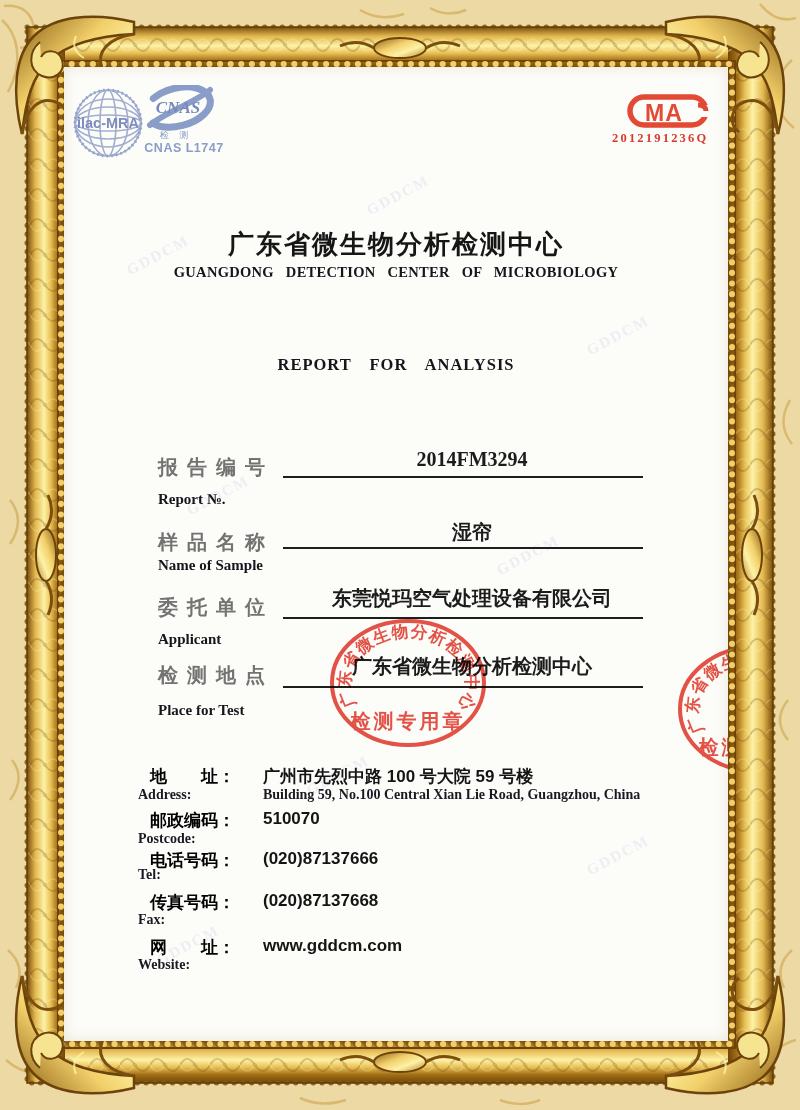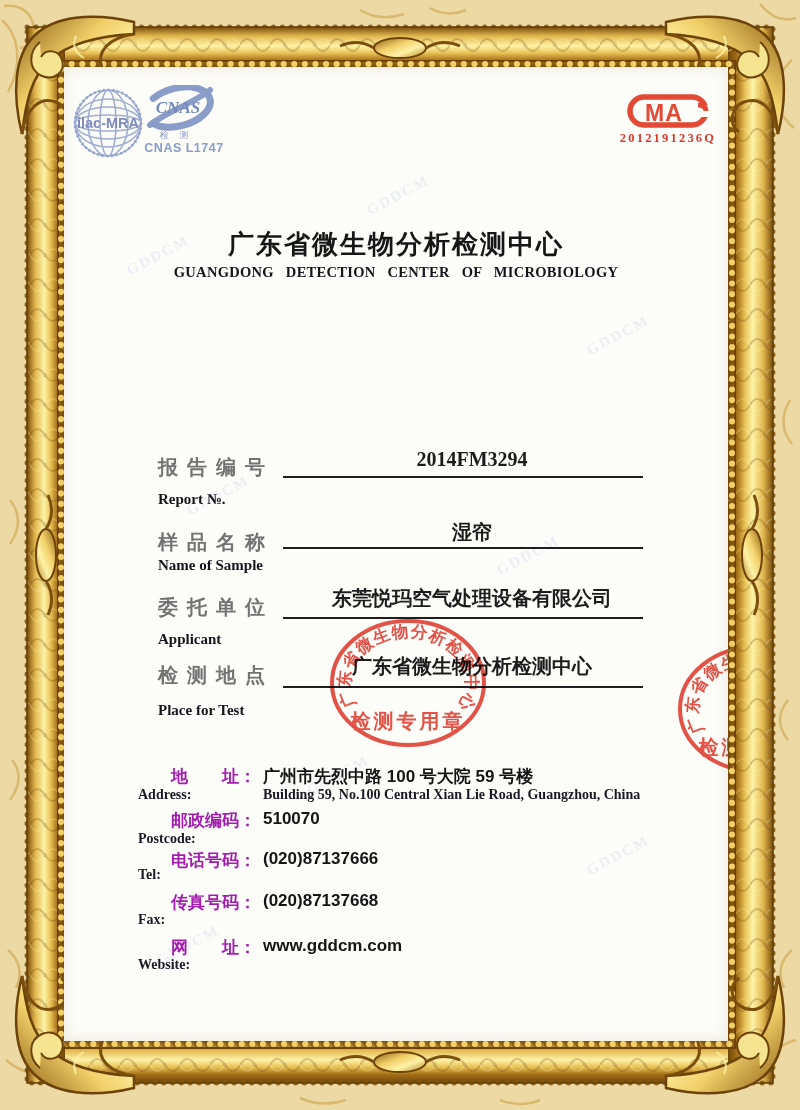--- a/index.html
+++ b/index.html
@@ -12,21 +12,21 @@
   
   .paper{position:absolute;left:64px;top:67px;width:664px;height:974px;
          background:#fcfcf9;overflow:hidden;
          box-shadow:inset 0 0 14px rgba(160,130,60,.18);}
 
   .wm{position:absolute;transform:rotate(-28deg);font:bold 15px "Liberation Serif",serif;
       color:rgba(125,148,198,.13);letter-spacing:2px;white-space:nowrap;}
 
   
   .logo{position:absolute;}
-  .cma-code{position:absolute;left:548px;top:64px;width:112px;text-align:center;
+  .cma-code{position:absolute;left:548px;top:64px;width:112px;
             font:bold 12.5px "Liberation Serif",serif;color:#d93a2d;letter-spacing:2.2px;}
 
   
   .org-cn{position:absolute;left:0;right:0;top:160px;text-align:center;
           font-weight:700;font-size:26px;letter-spacing:2px;color:#161616;}
   .org-en{position:absolute;left:0;right:0;top:197px;text-align:center;
           font-family:"Liberation Serif",serif;font-weight:700;font-size:14.5px;
           word-spacing:8px;letter-spacing:.3px;color:#15151c;}
   .title-cn{position:absolute;left:0;right:0;top:226px;text-align:center;
             font-weight:600;font-size:42px;letter-spacing:22px;text-indent:22px;color:#121212;}
@@ -39,21 +39,21 @@
   .cn-label{position:absolute;left:94px;font-weight:700;font-size:20px;
             letter-spacing:9px;color:#737373;white-space:nowrap;}
   .en-label{position:absolute;left:94px;font-family:"Liberation Serif",serif;
             font-weight:700;font-size:15px;color:#15151c;white-space:nowrap;}
   .f-value{position:absolute;left:228px;width:360px;text-align:center;
            font-family:"Liberation Serif",serif;font-weight:600;font-size:20px;color:#1c1c1c;}
   .f-line{position:absolute;left:219px;width:360px;height:0;border-bottom:2px solid #1e1e1e;}
 
   
   .crow{display:contents;}
-  .c-label{position:absolute;left:86px;font-weight:700;font-size:17px;color:#a21caf;white-space:pre;margin-left:21px;}
+  .c-label{position:absolute;left:86px;font-weight:700;font-size:17px;color:#000000;white-space:pre;}
   .c-value{position:absolute;left:199px;font-weight:700;font-size:17px;color:#141414;white-space:nowrap;}
   .c-en{position:absolute;left:74px;font-family:"Liberation Serif",serif;font-weight:700;
         font-size:14px;color:#191923;white-space:nowrap;}
   .c-ven{position:absolute;left:199px;font-family:"Liberation Serif",serif;font-weight:700;
          font-size:14px;color:#191923;white-space:nowrap;}
 
   .footer{position:absolute;left:0;right:0;top:938px;text-align:center;
           font-size:13.5px;color:#3a3a3a;word-spacing:4px;letter-spacing:1px;margin-top:41px;}
 
   .stamps{position:absolute;left:0;top:0;mix-blend-mode:multiply;opacity:.88;}
@@ -202,20 +202,21 @@
       <rect x="6" y="6" width="76" height="28" rx="14" fill="none" stroke="#e24a35" stroke-width="5.5"></rect>
       <rect x="72" y="14" width="16" height="12" fill="#fcfcf9"></rect>
       <path d="M74,14 q8,0 8,6" fill="none" stroke="#e24a35" stroke-width="5"></path>
       <text x="40" y="30" text-anchor="middle" font-family="Liberation Sans,sans-serif" font-weight="800" font-size="23" letter-spacing="1" fill="#e24a35">MA</text>
     </svg>
     <div class="cma-code">2012191236Q</div>
 
     
     <div class="org-cn">广东省微生物分析检测中心</div>
     <div class="org-en">GUANGDONG DETECTION CENTER OF MICROBIOLOGY</div>
+    <div class="title-en">REPORT FOR ANALYSIS</div>
 
     
     <div class="frow">
       <div class="cn-label" style="top:387px">报告编号</div>
       <div class="f-value" style="top:381px">2014FM3294</div>
       <div class="f-line" style="top:409px"></div>
       <div class="en-label" style="top:424px">Report №.</div>
     </div>
     <div class="frow">
       <div class="cn-label" style="top:462px">样品名称</div>

